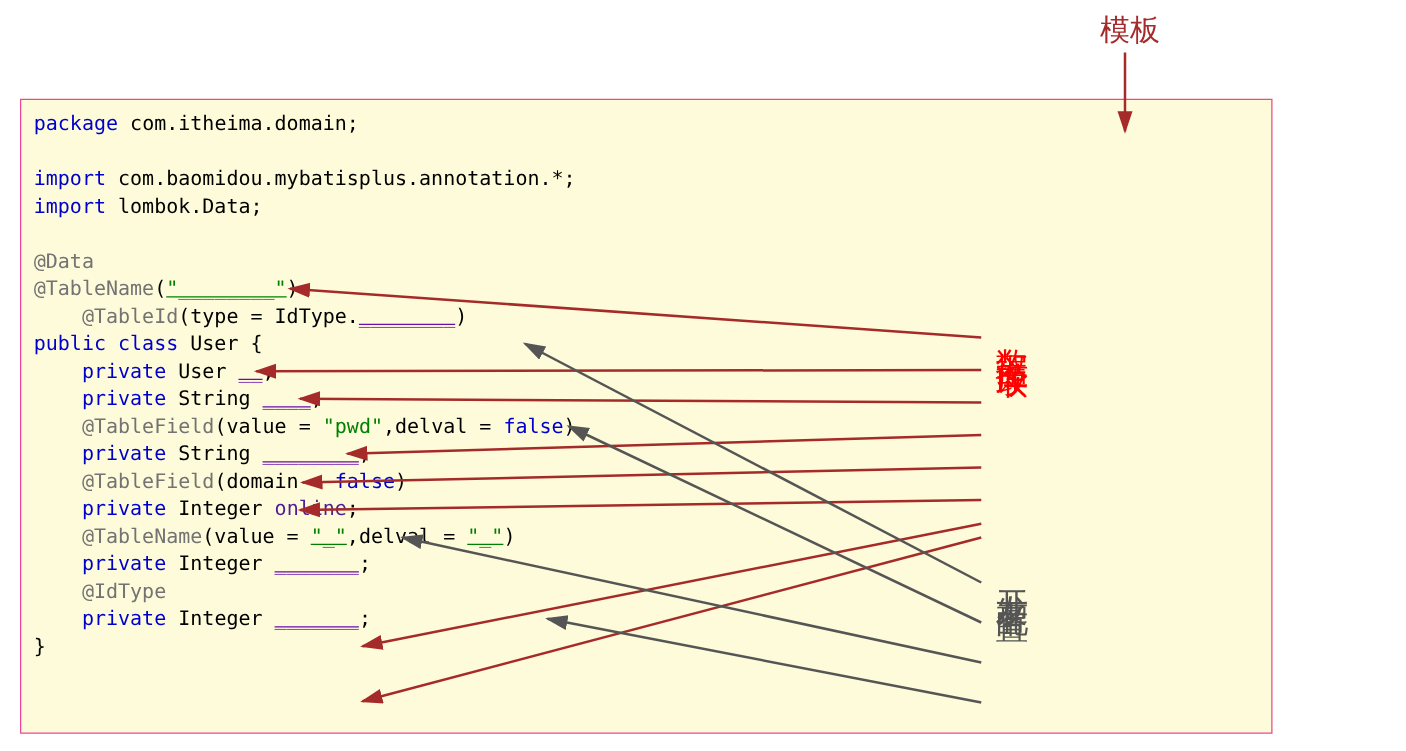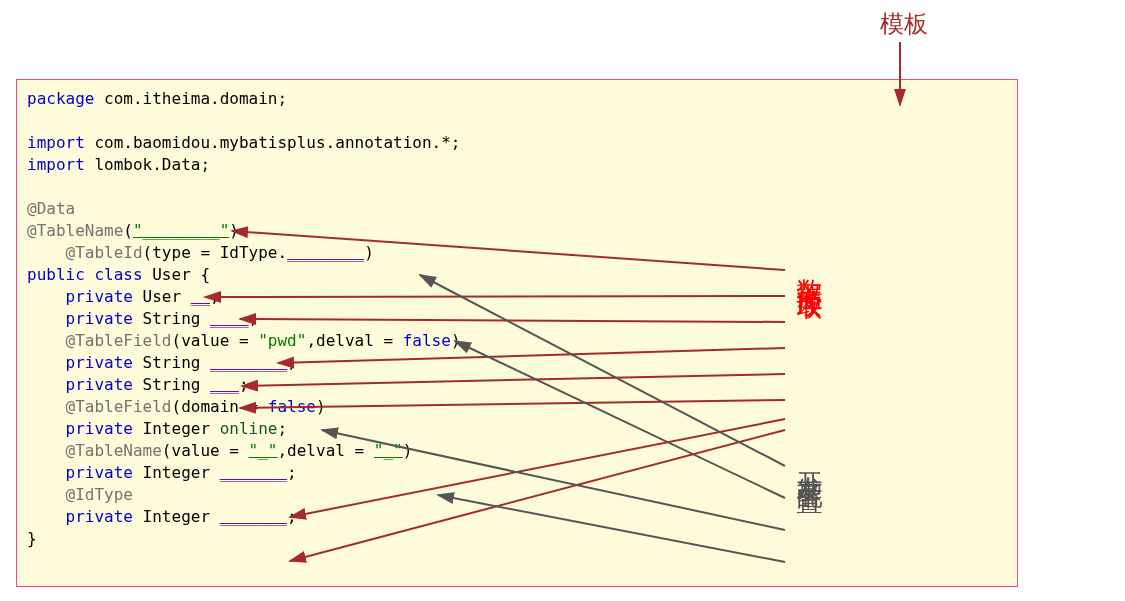--- a/index.html
+++ b/index.html
@@ -7,21 +7,21 @@
 .top-label { position: absolute; color: #A52A2A; font-size: 24px; font-family: "Microsoft YaHei", sans-serif; }
 .side-label { position: absolute; font-size: 26px; font-family: "Microsoft YaHei", sans-serif; writing-mode: vertical-rl; text-orientation: upright; letter-spacing: 4px; }
 .red-label { color: #FF0000; }
 .gray-label { color: #555; }
 .code-box { position: absolute; left: 16px; top: 79px; width: 1002px; height: 508px; background: #FDFBD9; border: 1px solid #ec4899; padding: 8px 10px; box-sizing: border-box; }
 .code-line { font-size: 16px; line-height: 22px; white-space: pre; }
 .kw { color: #0000CD; }
 .ann { color: #737373; }
 .str { color: #008000; }
 .pkg { color: #000; }
-.fld { color: #14532d; }
+.fld { color: #4c1d95; }
 .blank { text-decoration: underline; color: #6A0DAD; }
 .blankg { text-decoration: underline; color: #008000; }
 svg.overlay { position: absolute; left: 0; top: 0; width: 1125px; height: 601px; pointer-events: none; }
 </style>
 </head>
 <body>
 <div id="wrap">
 
 <div class="top-label" style="left:880px; top:8px;">模板</div>
 
@@ -32,21 +32,20 @@
 <div class="code-line"><span class="kw">import</span><span class="pkg"> lombok.Data;</span></div>
 <div class="code-line">&nbsp;</div>
 <div class="code-line"><span class="ann">@Data</span></div>
 <div class="code-line"><span class="ann">@TableName</span><span>(</span><span class="blankg">"________"</span><span>)</span></div>
 <div class="code-line"><span>    </span><span class="ann">@TableId</span><span>(type = IdType.</span><span class="blank">________</span><span>)</span></div>
 <div class="code-line"><span class="kw">public class</span><span> User {</span></div>
 <div class="code-line"><span>    </span><span class="kw">private</span><span> User </span><span class="blank">__</span><span>;</span></div>
 <div class="code-line"><span>    </span><span class="kw">private</span><span> String </span><span class="blank">____</span><span>;</span></div>
 <div class="code-line"><span>    </span><span class="ann">@TableField</span><span>(value = </span><span class="str">"pwd"</span><span>,delval = </span><span class="kw">false</span><span>)</span></div>
 <div class="code-line"><span>    </span><span class="kw">private</span><span> String </span><span class="blank">________</span><span>;</span></div>
-<div class="code-line"><span>    </span><span class="kw">private</span><span> String </span><span class="blank">___</span><span>;</span></div>
 <div class="code-line"><span>    </span><span class="ann">@TableField</span><span>(domain = </span><span class="kw">false</span><span>)</span></div>
 <div class="code-line"><span>    </span><span class="kw">private</span><span> Integer </span><span class="fld">online</span><span>;</span></div>
 <div class="code-line"><span>    </span><span class="ann">@TableName</span><span>(value = </span><span class="blankg">"_"</span><span>,delval = </span><span class="blankg">"_"</span><span>)</span></div>
 <div class="code-line"><span>    </span><span class="kw">private</span><span> Integer </span><span class="blank">_______</span><span>;</span></div>
 <div class="code-line"><span>    </span><span class="ann">@IdType</span></div>
 <div class="code-line"><span>    </span><span class="kw">private</span><span> Integer </span><span class="blank">_______</span><span>;</span></div>
 <div class="code-line"><span>}</span></div>
 </div>
 
 <div class="side-label red-label" style="left:793px; top:258px;">数据库读取</div>

